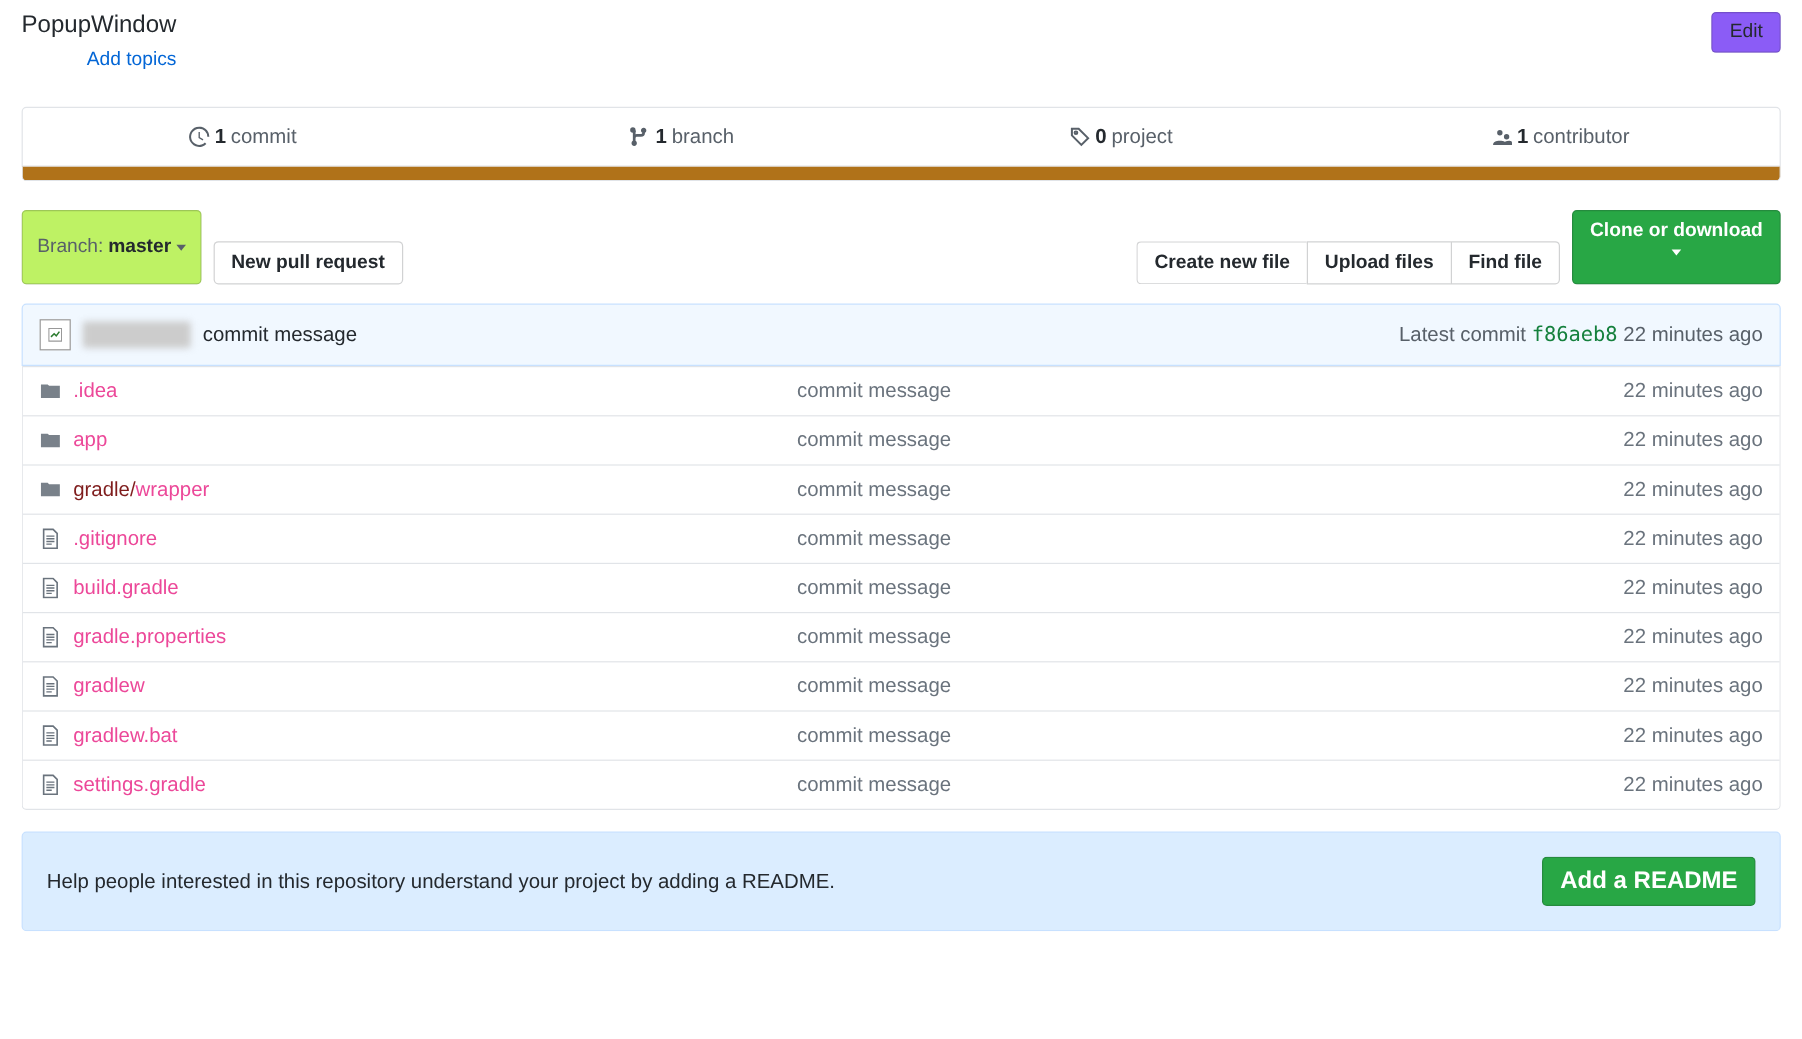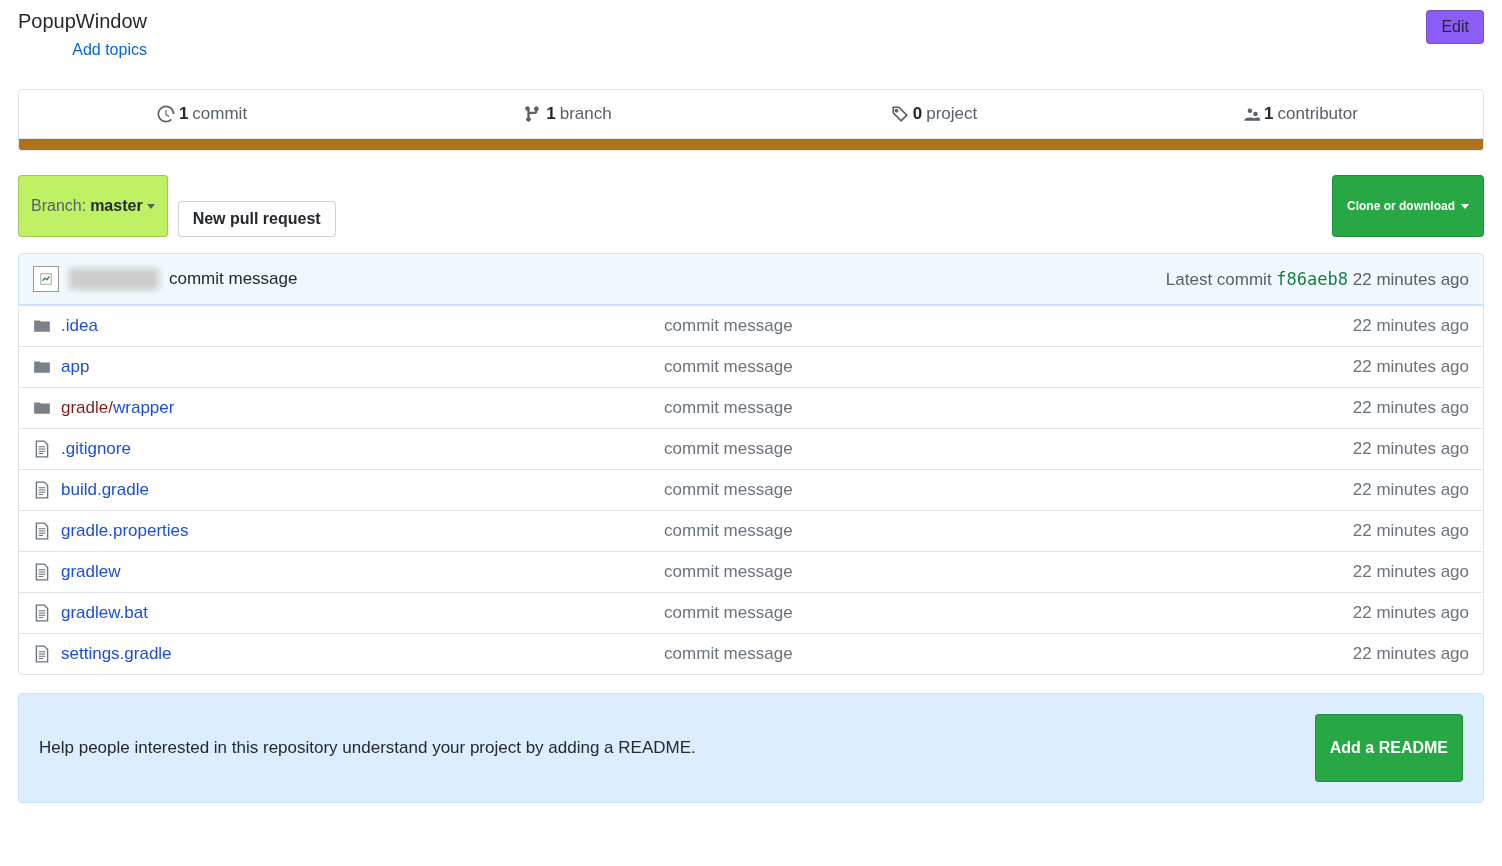--- a/index.html
+++ b/index.html
@@ -106,26 +106,27 @@
 .btn-group { display: flex; }
 .btn-group .file-btn { border-radius: 0; border-right: none; }
 .btn-group .file-btn:first-child { border-radius: 4px 0 0 4px; }
 .btn-group .file-btn:last-child { border-right: 1px solid rgba(27,31,35,0.2); border-radius: 0 4px 4px 0; }
 .clone-btn {
   background: #28a745;
   color: #fff;
   border: 1px solid rgba(27,31,35,0.2);
   border-radius: 4px;
   padding: 8px 14px;
-  font-size: 12px;
+  font-size: 16px;
   font-weight: 600;
   cursor: pointer;
   display: inline-flex;
   align-items: center;
   gap: 6px;
+  flex-direction: column;
 }
 .caret {
   display: inline-block;
   width: 0; height: 0;
   border-left: 4px solid transparent;
   border-right: 4px solid transparent;
   border-top: 5px solid currentColor;
   vertical-align: middle;
 }
 
@@ -166,21 +167,21 @@
 }
 .file-row {
   display: flex;
   align-items: center;
   padding: 10px 14px;
   border-top: 1px solid #e1e4e8;
   font-size: 17px;
 }
 .file-row .icon-cell { width: 28px; display: flex; align-items: center; }
 .file-row .name-cell { flex: 0 0 42%; }
-.file-row .name-cell a { color: #1d4ed8; }
+.file-row .name-cell a { color: #ec4899; }
 .file-row .name-cell .prefix { color: #7f1d1d; }
 .file-row .msg-cell { flex: 1; color: #6a737d; }
 .file-row .time-cell { flex: 0 0 auto; color: #6a737d; text-align: right; }
 .folder-icon { width: 18px; height: 18px; fill: #79818a; }
 .file-icon { width: 18px; height: 18px; fill: #6a737d; stroke: #6a737d; }
 
 .readme-banner {
   margin-top: 18px;
   border: 1px solid #c8e1ff;
   background: #dbedff;
@@ -190,22 +191,22 @@
   justify-content: space-between;
   align-items: center;
   font-size: 17px;
   color: #24292e;
 }
 .add-readme-btn {
   background: #28a745;
   color: #fff;
   border: 1px solid rgba(27,31,35,0.2);
   border-radius: 4px;
-  padding: 24px 14px;
-  font-size: 16px;
+  padding: 8px 14px;
+  font-size: 20px;
   font-weight: 600;
   cursor: pointer;
 }
 </style>
 </head>
 <body>
 
 <div class="header-row">
   <div class="header-left">
     <div class="repo-desc">PopupWindow</div>
@@ -249,20 +250,25 @@
 <div class="action-row">
   <div class="action-left">
     <button class="branch-btn">
       <span>Branch:</span>
       <span class="val">master</span>
       <span class="caret"></span>
     </button>
     <button class="pullreq-btn">New pull request</button>
   </div>
   <div class="action-right">
+    <div class="btn-group">
+      <button class="file-btn">Create new file</button>
+      <button class="file-btn">Upload files</button>
+      <button class="file-btn">Find file</button>
+    </div>
     <button class="clone-btn">
       <span>Clone or download</span>
       <span class="caret"></span>
     </button>
   </div>
 </div>
 
 <div class="commit-bar">
   <div class="commit-left">
     <span class="avatar">

